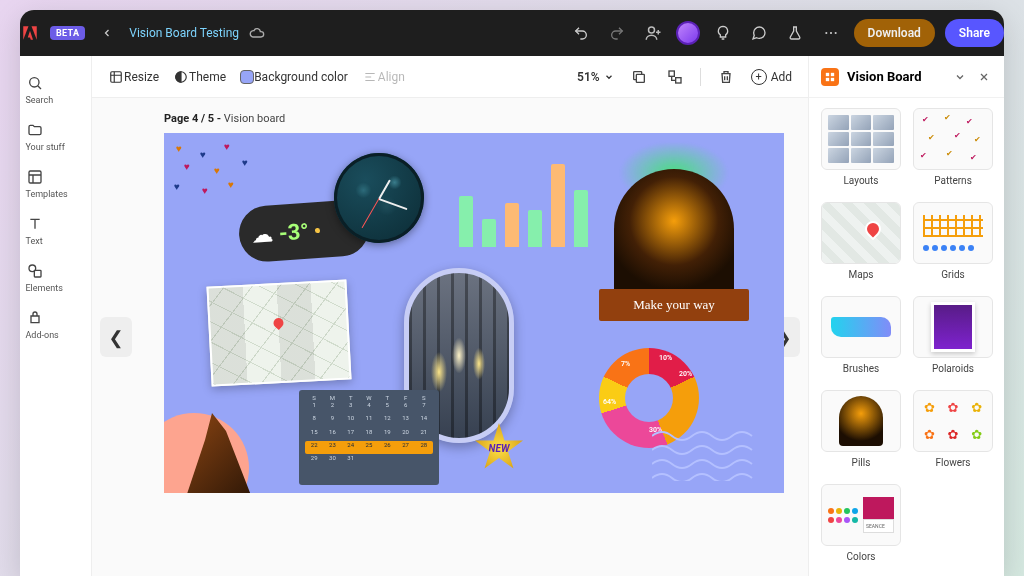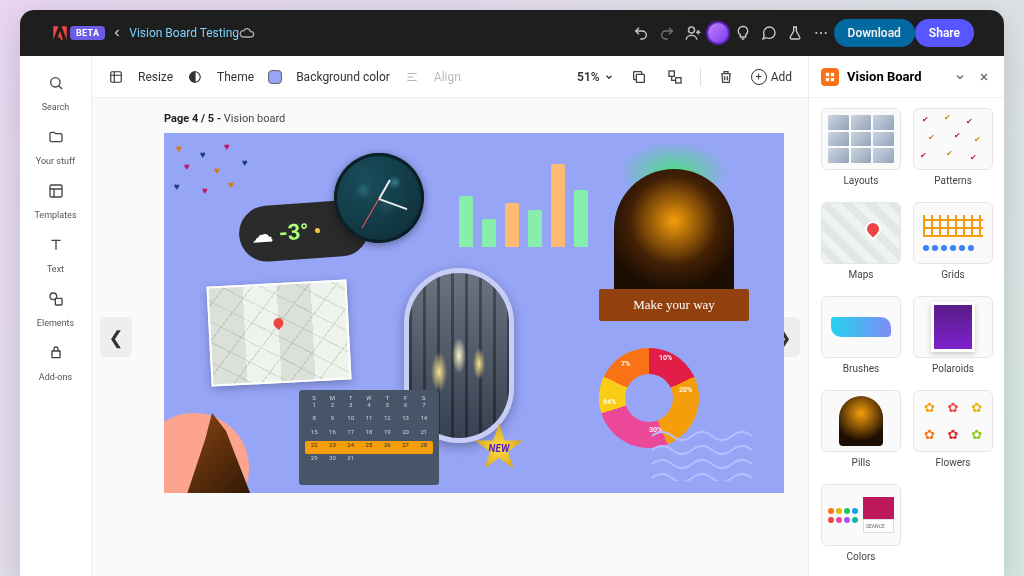--- a/index.html
+++ b/index.html
@@ -1,43 +1,43 @@
 <!DOCTYPE html>
 <html><head>
 <meta charset="utf-8">
 <style>
 * { margin: 0; padding: 0; box-sizing: border-box; font-family: -apple-system, BlinkMacSystemFont, "Segoe UI", Roboto, sans-serif; }
 html, body { width: 1024px; height: 576px; overflow: hidden; background: linear-gradient(135deg, #e8d5f0 0%, #d5e8e0 100%); }
 .app { position: absolute; top: 10px; left: 20px; right: 20px; bottom: 0; background: #fff; border-radius: 14px 14px 0 0; overflow: hidden; display: flex; flex-direction: column; box-shadow: 0 8px 30px rgba(0,0,0,.15); }
 
 
-.topbar { height: 46px; background: #1e1e1e; display: flex; align-items: center; padding: 0 30px; color: #fff; }
+.topbar { height: 46px; background: #1e1e1e; display: flex; align-items: center; padding: 0 0; gap: 10px; color: #fff; }
 .logo { width: 20px; height: 20px; display: flex; align-items: center; justify-content: center; }
 .beta { background: #6c5ce7; color: #fff; font-size: 9px; font-weight: 700; padding: 2px 6px; border-radius: 4px; letter-spacing: .3px; }
 .back-btn { width: 24px; height: 24px; border-radius: 6px; display: flex; align-items: center; justify-content: center; cursor: pointer; }
 .doc-title { font-size: 12px; color: #7dd3fc; }
 .cloud-icon { color: #aaa; }
 .spacer { flex: 1; }
 .top-icon { width: 26px; height: 26px; display: flex; align-items: center; justify-content: center; color: #ccc; cursor: pointer; font-size: 14px; }
 .avatar { width: 24px; height: 24px; border-radius: 50%; background: linear-gradient(135deg,#c084fc,#7c3aed); border: 2px solid #5b21b6; }
 .top-icon.user-add svg{stroke:#bbb}
 .btn { height: 28px; padding: 0 14px; border-radius: 14px; font-size: 12px; font-weight: 600; display: flex; align-items: center; cursor: pointer; border: none; }
-.btn.dark { background: #0369a1; color: #eee; }
+.btn.dark { background: #a16207; color: #eee; }
 .btn.primary { background: #5856ff; color: #fff; }
 
 
 .body { flex: 1; display: flex; min-height: 0; }
 .rail { width: 72px; background: #fff; border-right: 1px solid #eee; display: flex; flex-direction: column; align-items: center; padding-top: 12px; gap: 4px; }
-.rail-item { width: 60px; display: flex; flex-direction: column; align-items: center; gap: 10px; padding: 6px 0; cursor: pointer; }
+.rail-item { width: 60px; display: flex; flex-direction: column; align-items: flex-start; gap: 3px; padding: 6px 0; cursor: pointer; }
 .rail-icon { width: 18px; height: 18px; color: #444; display:flex;align-items:center;justify-content:center; }
 .rail-label { font-size: 9px; color: #555; }
 
 .main { flex: 1; display: flex; flex-direction: column; min-width: 0; }
 .toolbar { height: 42px; border-bottom: 1px solid #eee; display: flex; align-items: center; padding: 0 16px; gap: 14px; font-size: 12px; color: #333; }
-.tool { display: flex; align-items: center; gap: 14px; cursor: pointer; }
+.tool { display: flex; align-items: center; gap: 0; cursor: pointer; }
 .tool-icon { width: 16px; height: 16px; display:flex;align-items:center;justify-content:center; }
 .bg-swatch { width: 14px; height: 14px; border-radius: 4px; background: #97a5f7; border: 1px solid #666; }
 .tool.disabled { opacity: .35; pointer-events: none; }
 .toolbar .spacer { flex:1; }
 .zoom { font-size: 12px; font-weight:600; display:flex;align-items:center;gap:4px;cursor:pointer;}
 .tool-right { width:22px;height:22px;display:flex;align-items:center;justify-content:center;cursor:pointer;color:#444;}
 .add-pill { display:flex;align-items:center;gap:4px;font-size:12px;cursor:pointer;color:#333;}
 .add-pill .plus{width:16px;height:16px;border:1.5px solid #333;border-radius:50%;display:flex;align-items:center;justify-content:center;font-size:11px;line-height:1;}
 
 .canvas-wrap { flex:1; background:#fafafa; position:relative; padding: 14px 30px 0; }
@@ -373,21 +373,21 @@
             </div>
           <div class="mapfold">
               <div class="pin"></div>
             </div>
           <div class="pill-photo"></div>
           <div class="new-badge">
               <span>NEW</span>
             </div>
           <div class="donut">
             <span class="lbl" style="top:6px;left:60px">10%</span>
-            <span class="lbl" style="top:38px;left:80px">20%</span>
+            <span class="lbl" style="top:22px;left:80px">20%</span>
             <span class="lbl" style="top:78px;left:50px">30%</span>
             <span class="lbl" style="top:50px;left:4px">64%</span>
             <span class="lbl" style="top:12px;left:22px">7%</span>
           </div>
           <div class="waves">
               <svg width="110" height="55">
                 <path d="M0 10q10-8 20 0t20 0 20 0 20 0 20 0"></path>
                 <path d="M0 24q10-8 20 0t20 0 20 0 20 0 20 0"></path>
                 <path d="M0 38q10-8 20 0t20 0 20 0 20 0 20 0"></path>
                 <path d="M0 52q10-8 20 0t20 0 20 0 20 0 20 0"></path>

